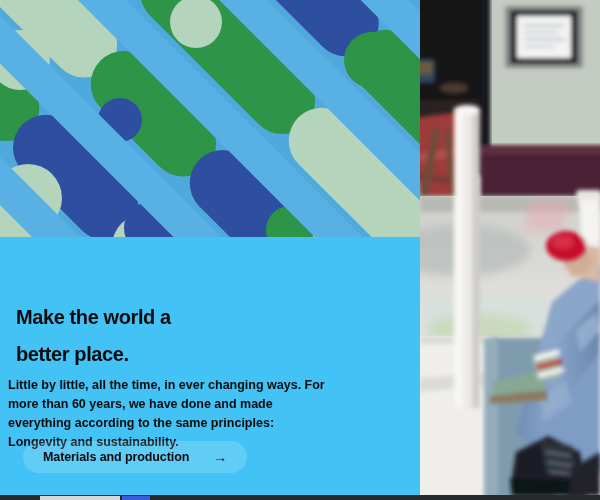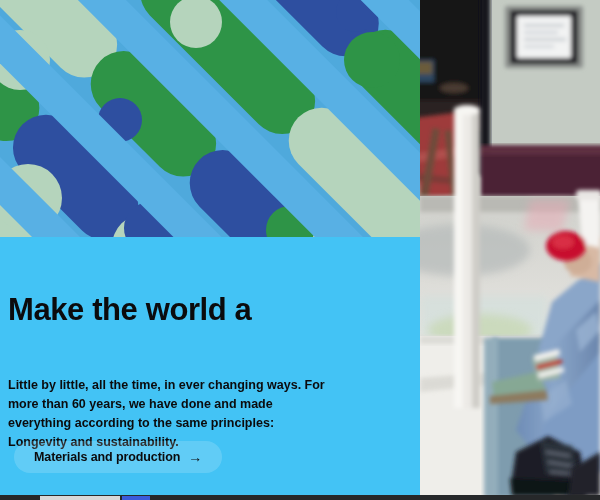--- a/index.html
+++ b/index.html
@@ -53,49 +53,49 @@
     width: 420px;
     height: 258px;
     background: #43c3f5;
   }
 
   .headline {
     position: absolute;
     left: 8px;
     top: 54px;
     width: 400px;
-    margin: 0;
-    font-size: 31px;
+    margin: 8px;
+    font-size: 20px;
     line-height: 37px;
     font-weight: bold;
     letter-spacing: -0.4px;
     color: #0b0b0d;
   }
 
   .body-copy {
     position: absolute;
     left: 8px;
     top: 139px;
     width: 322px;
     margin: 0;
     font-size: 12.5px;
     line-height: 19px;
     font-weight: bold;
     color: #0b0b0d;
   }
 
   .cta-button {
     position: absolute;
-    left: 14px;
+    left: 23px;
     top: 204px;
     height: 32px;
     padding: 0 20px 0 20px;
     display: inline-flex;
     align-items: center;
-    gap: 8px;
+    gap: 24px;
     border: none;
     border-radius: 999px;
     background: rgba(255, 255, 255, 0.16);
     color: #0b0b0d;
     font-family: "Liberation Sans", sans-serif;
     font-size: 12.5px;
     font-weight: bold;
     letter-spacing: -0.1px;
     cursor: pointer;
     white-space: nowrap;
@@ -240,21 +240,21 @@
             <rect x="200" y="-260" width="34" height="760" fill="#58b0e4"></rect>
             <rect x="300" y="-260" width="34" height="760" fill="#58b0e4"></rect>
             <rect x="400" y="-260" width="34" height="760" fill="#58b0e4"></rect>
           </g>
         </g>
       </svg>
     </div>
 
     <div class="text-panel">
 
-      <h1 class="headline"><span>Make the world a</span><br></h1>
+      <h1 class="headline"><span>Make the world a</span><br><span>better place.</span></h1>
 
       <p class="body-copy">Little by little, all the time, in ever changing ways. For more than 60 years, we have done and made everything according to the same principles: Longevity and sustainability.</p>
 
       <button class="cta-button">
         <span>Materials and production</span>
         <span class="cta-arrow">→</span>
       </button>
 
     </div>
   </div>

